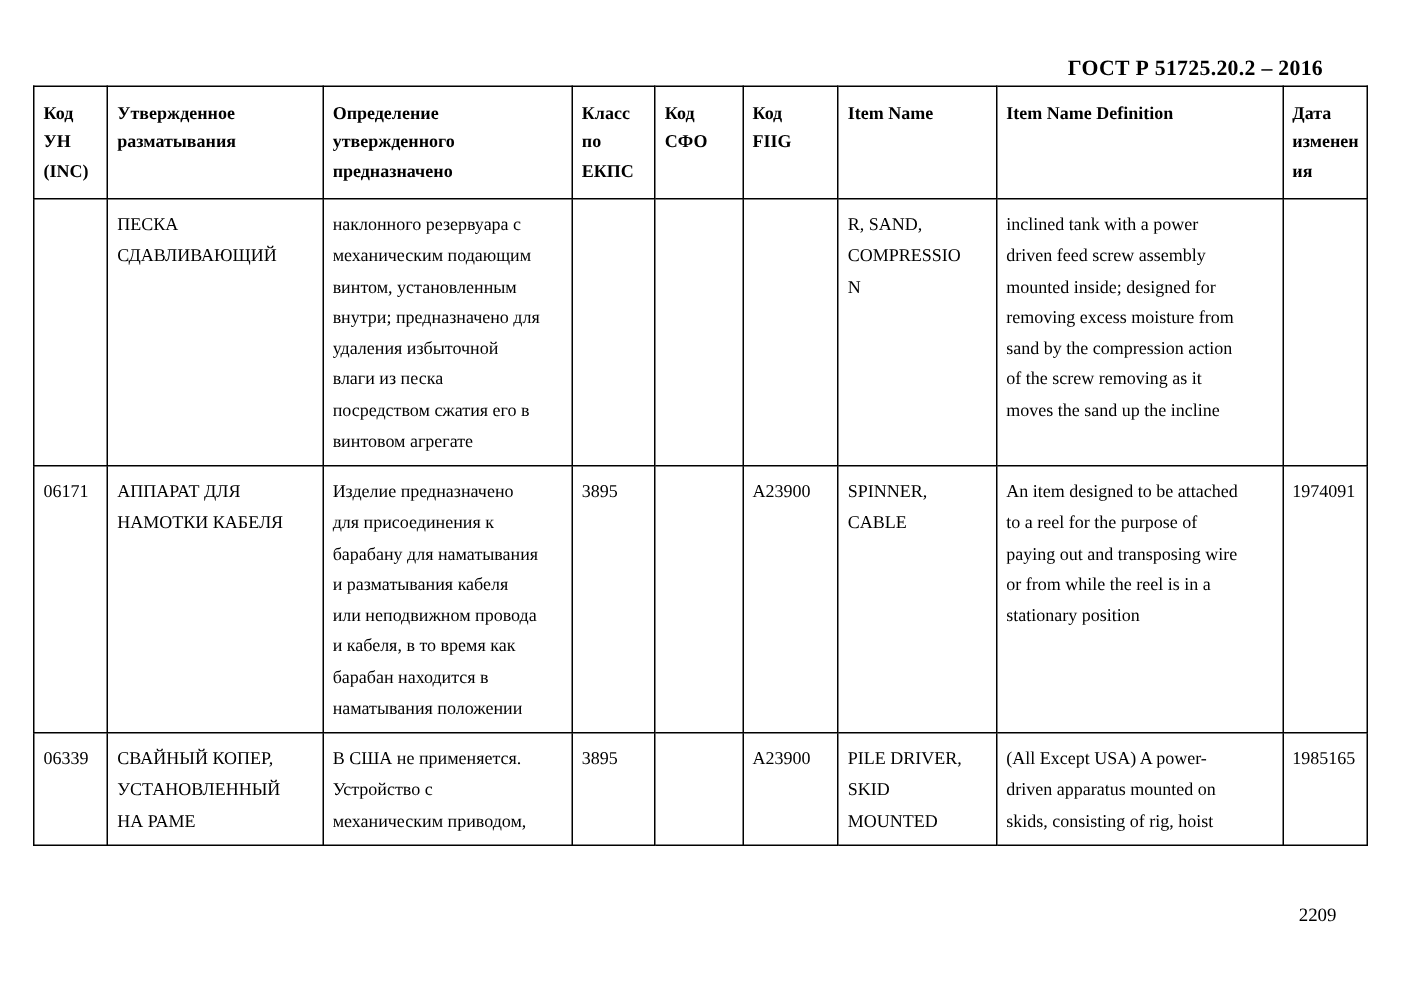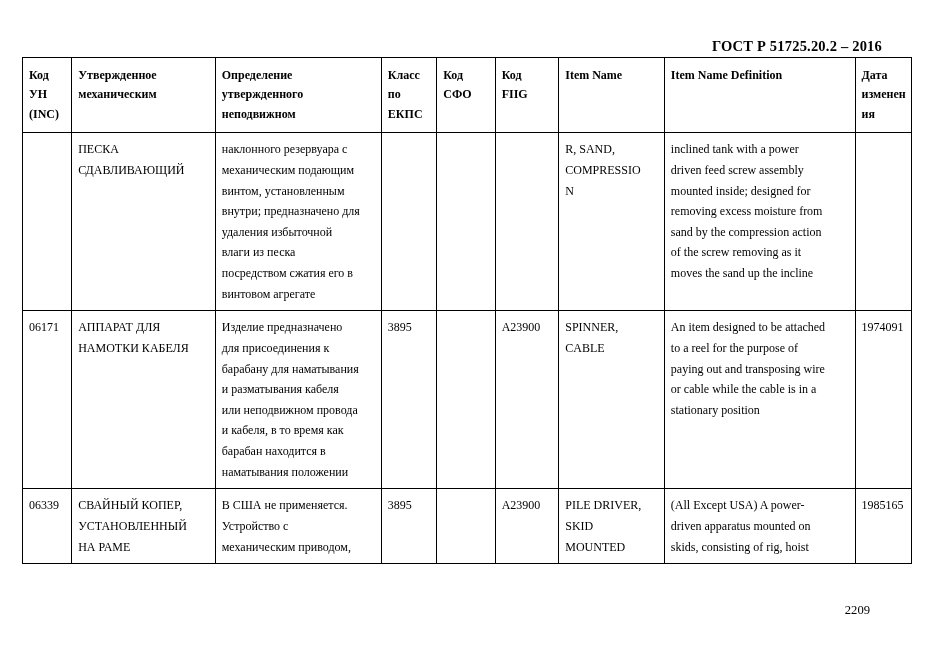--- a/index.html
+++ b/index.html
@@ -64,21 +64,21 @@
   .c5 { width: 62px; }
   .c6 { width: 103px; }
   .c7 { width: 186px; }
   .c8 { width: 55px; }
 
   .cell-lines span {
     display: block;
   }
   .page-number {
     position: absolute;
-    right: 65px;
+    right: 44px;
     top: 603px;
     font-size: 12.6px;
     font-family: "Liberation Serif", serif;
   }
 </style>
 </head>
 <body>
 
 <div class="page">
 
@@ -98,26 +98,26 @@
     </colgroup>
     <thead>
       <tr>
         <td class="cell-lines">
             <span>Код</span>
             <span>УН</span>
             <span>(INC)</span>
           </td>
         <td class="cell-lines">
             <span>Утвержденное</span>
-            <span>механическим</span>
+            <span>разматывания</span>
           </td>
         <td class="cell-lines">
             <span>Определение</span>
             <span>утвержденного</span>
-            <span>неподвижном</span>
+            <span>предназначено</span>
           </td>
         <td class="cell-lines">
             <span>Класс</span>
             <span>по</span>
             <span>ЕКПС</span>
           </td>
         <td class="cell-lines">
             <span>Код</span>
             <span>СФО</span>
           </td>
@@ -200,21 +200,21 @@
             <span>A23900</span>
           </td>
           <td class="cell-lines">
             <span>SPINNER,</span>
             <span>CABLE</span>
           </td>
           <td class="cell-lines">
             <span>An item designed to be attached</span>
             <span>to a reel for the purpose of</span>
             <span>paying out and transposing wire</span>
-            <span>or cable while the cable is in a</span>
+            <span>or from while the reel is in a</span>
             <span>stationary position</span>
           </td>
           <td class="cell-lines">
             <span>1974091</span>
           </td>
         </tr>
         <tr>
           <td class="cell-lines">
             <span>06339</span>
           </td>

